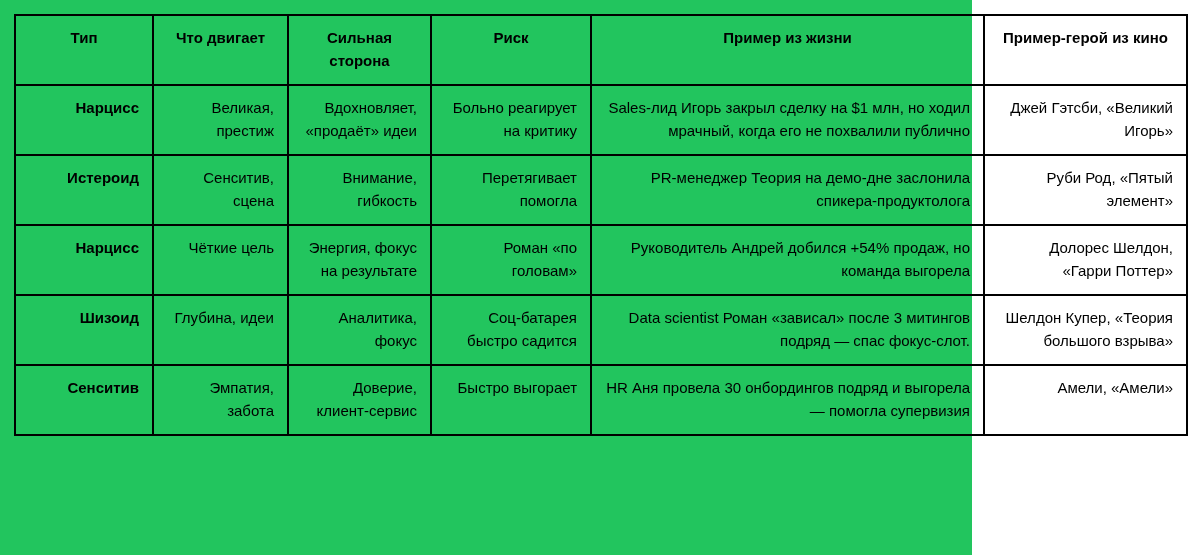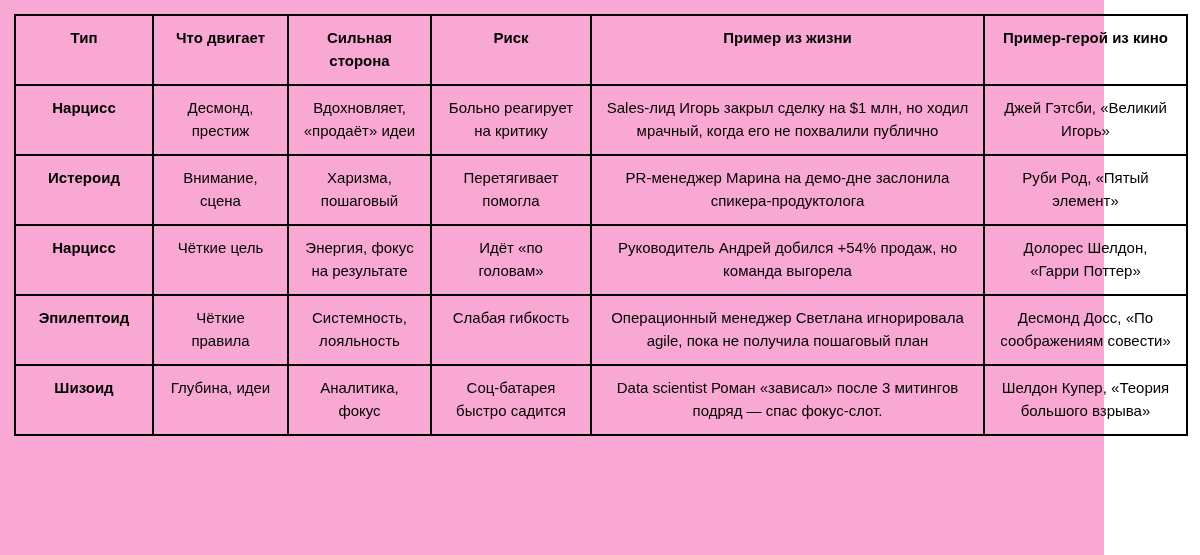--- a/index.html
+++ b/index.html
@@ -3,25 +3,25 @@
 <meta charset="utf-8">
 <style>
   html, body {
     margin: 0;
     padding: 0;
     background: #ffffff;
     font-family: "Liberation Sans", "DejaVu Sans", sans-serif;
     color: #000000;
   }
   .page {
-    width: 1104px;
+    width: 972px;
     height: 555px;
     box-sizing: border-box;
     padding: 14px;
-    background: #f9a8d4;
+    background: #22c55e;
   }
   table.ptable {
     border-collapse: collapse;
     width: 1172px;
     table-layout: fixed;
   }
   table.ptable th,
   table.ptable td {
     border: 2px solid #000000;
     vertical-align: top;
@@ -29,21 +29,21 @@
     font-size: 15px;
     line-height: 1.5;
     word-wrap: break-word;
   }
   table.ptable th {
     font-weight: bold;
     text-align: center;
   }
   table.ptable td {
     font-weight: normal;
-    text-align: center;
+    text-align: right;
   }
   table.ptable td.type-col {
     font-weight: bold;
   }
   col.c0 { width: 138px; }
   col.c1 { width: 135px; }
   col.c2 { width: 143px; }
   col.c3 { width: 160px; }
   col.c4 { width: 393px; }
   col.c5 { width: 203px; }
@@ -67,53 +67,53 @@
           <th>Что двигает</th>
           <th>Сильная сторона</th>
           <th>Риск</th>
           <th>Пример из жизни</th>
           <th>Пример-герой из кино</th>
         </tr>
     </thead>
     <tbody>
         <tr>
           <td class="type-col">Нарцисс</td>
-          <td>Десмонд, престиж</td>
+          <td>Великая, престиж</td>
           <td>Вдохновляет, «продаёт» идеи</td>
           <td>Больно реагирует на критику</td>
           <td>Sales-лид Игорь закрыл сделку на $1 млн, но ходил мрачный, когда его не похвалили публично</td>
           <td>Джей Гэтсби, «Великий Игорь»</td>
         </tr>
         <tr>
           <td class="type-col">Истероид</td>
-          <td>Внимание, сцена</td>
-          <td>Харизма, пошаговый</td>
+          <td>Сенситив, сцена</td>
+          <td>Внимание, гибкость</td>
           <td>Перетягивает помогла</td>
-          <td>PR-менеджер Марина на демо-дне заслонила спикера-продуктолога</td>
+          <td>PR-менеджер Теория на демо-дне заслонила спикера-продуктолога</td>
           <td>Руби Род, «Пятый элемент»</td>
         </tr>
         <tr>
           <td class="type-col">Нарцисс</td>
           <td>Чёткие цель</td>
           <td>Энергия, фокус на результате</td>
-          <td>Идёт «по головам»</td>
+          <td>Роман «по головам»</td>
           <td>Руководитель Андрей добился +54% продаж, но команда выгорела</td>
           <td>Долорес Шелдон, «Гарри Поттер»</td>
-        </tr>
-        <tr>
-          <td class="type-col">Эпилептоид</td>
-          <td>Чёткие правила</td>
-          <td>Системность, лояльность</td>
-          <td>Слабая гибкость</td>
-          <td>Операционный менеджер Светлана игнорировала agile, пока не получила пошаговый план</td>
-          <td>Десмонд Досс, «По соображениям совести»</td>
         </tr>
         <tr>
           <td class="type-col">Шизоид</td>
           <td>Глубина, идеи</td>
           <td>Аналитика, фокус</td>
           <td>Соц-батарея быстро садится</td>
           <td>Data scientist Роман «зависал» после 3 митингов подряд — спас фокус-слот.</td>
           <td>Шелдон Купер, «Теория большого взрыва»</td>
         </tr>
+        <tr>
+          <td class="type-col">Сенситив</td>
+          <td>Эмпатия, забота</td>
+          <td>Доверие, клиент-сервис</td>
+          <td>Быстро выгорает</td>
+          <td>HR Аня провела 30 онбордингов подряд и выгорела — помогла супервизия</td>
+          <td>Амели, «Амели»</td>
+        </tr>
       </tbody>
   </table>
 </div>
 
 </body></html>

